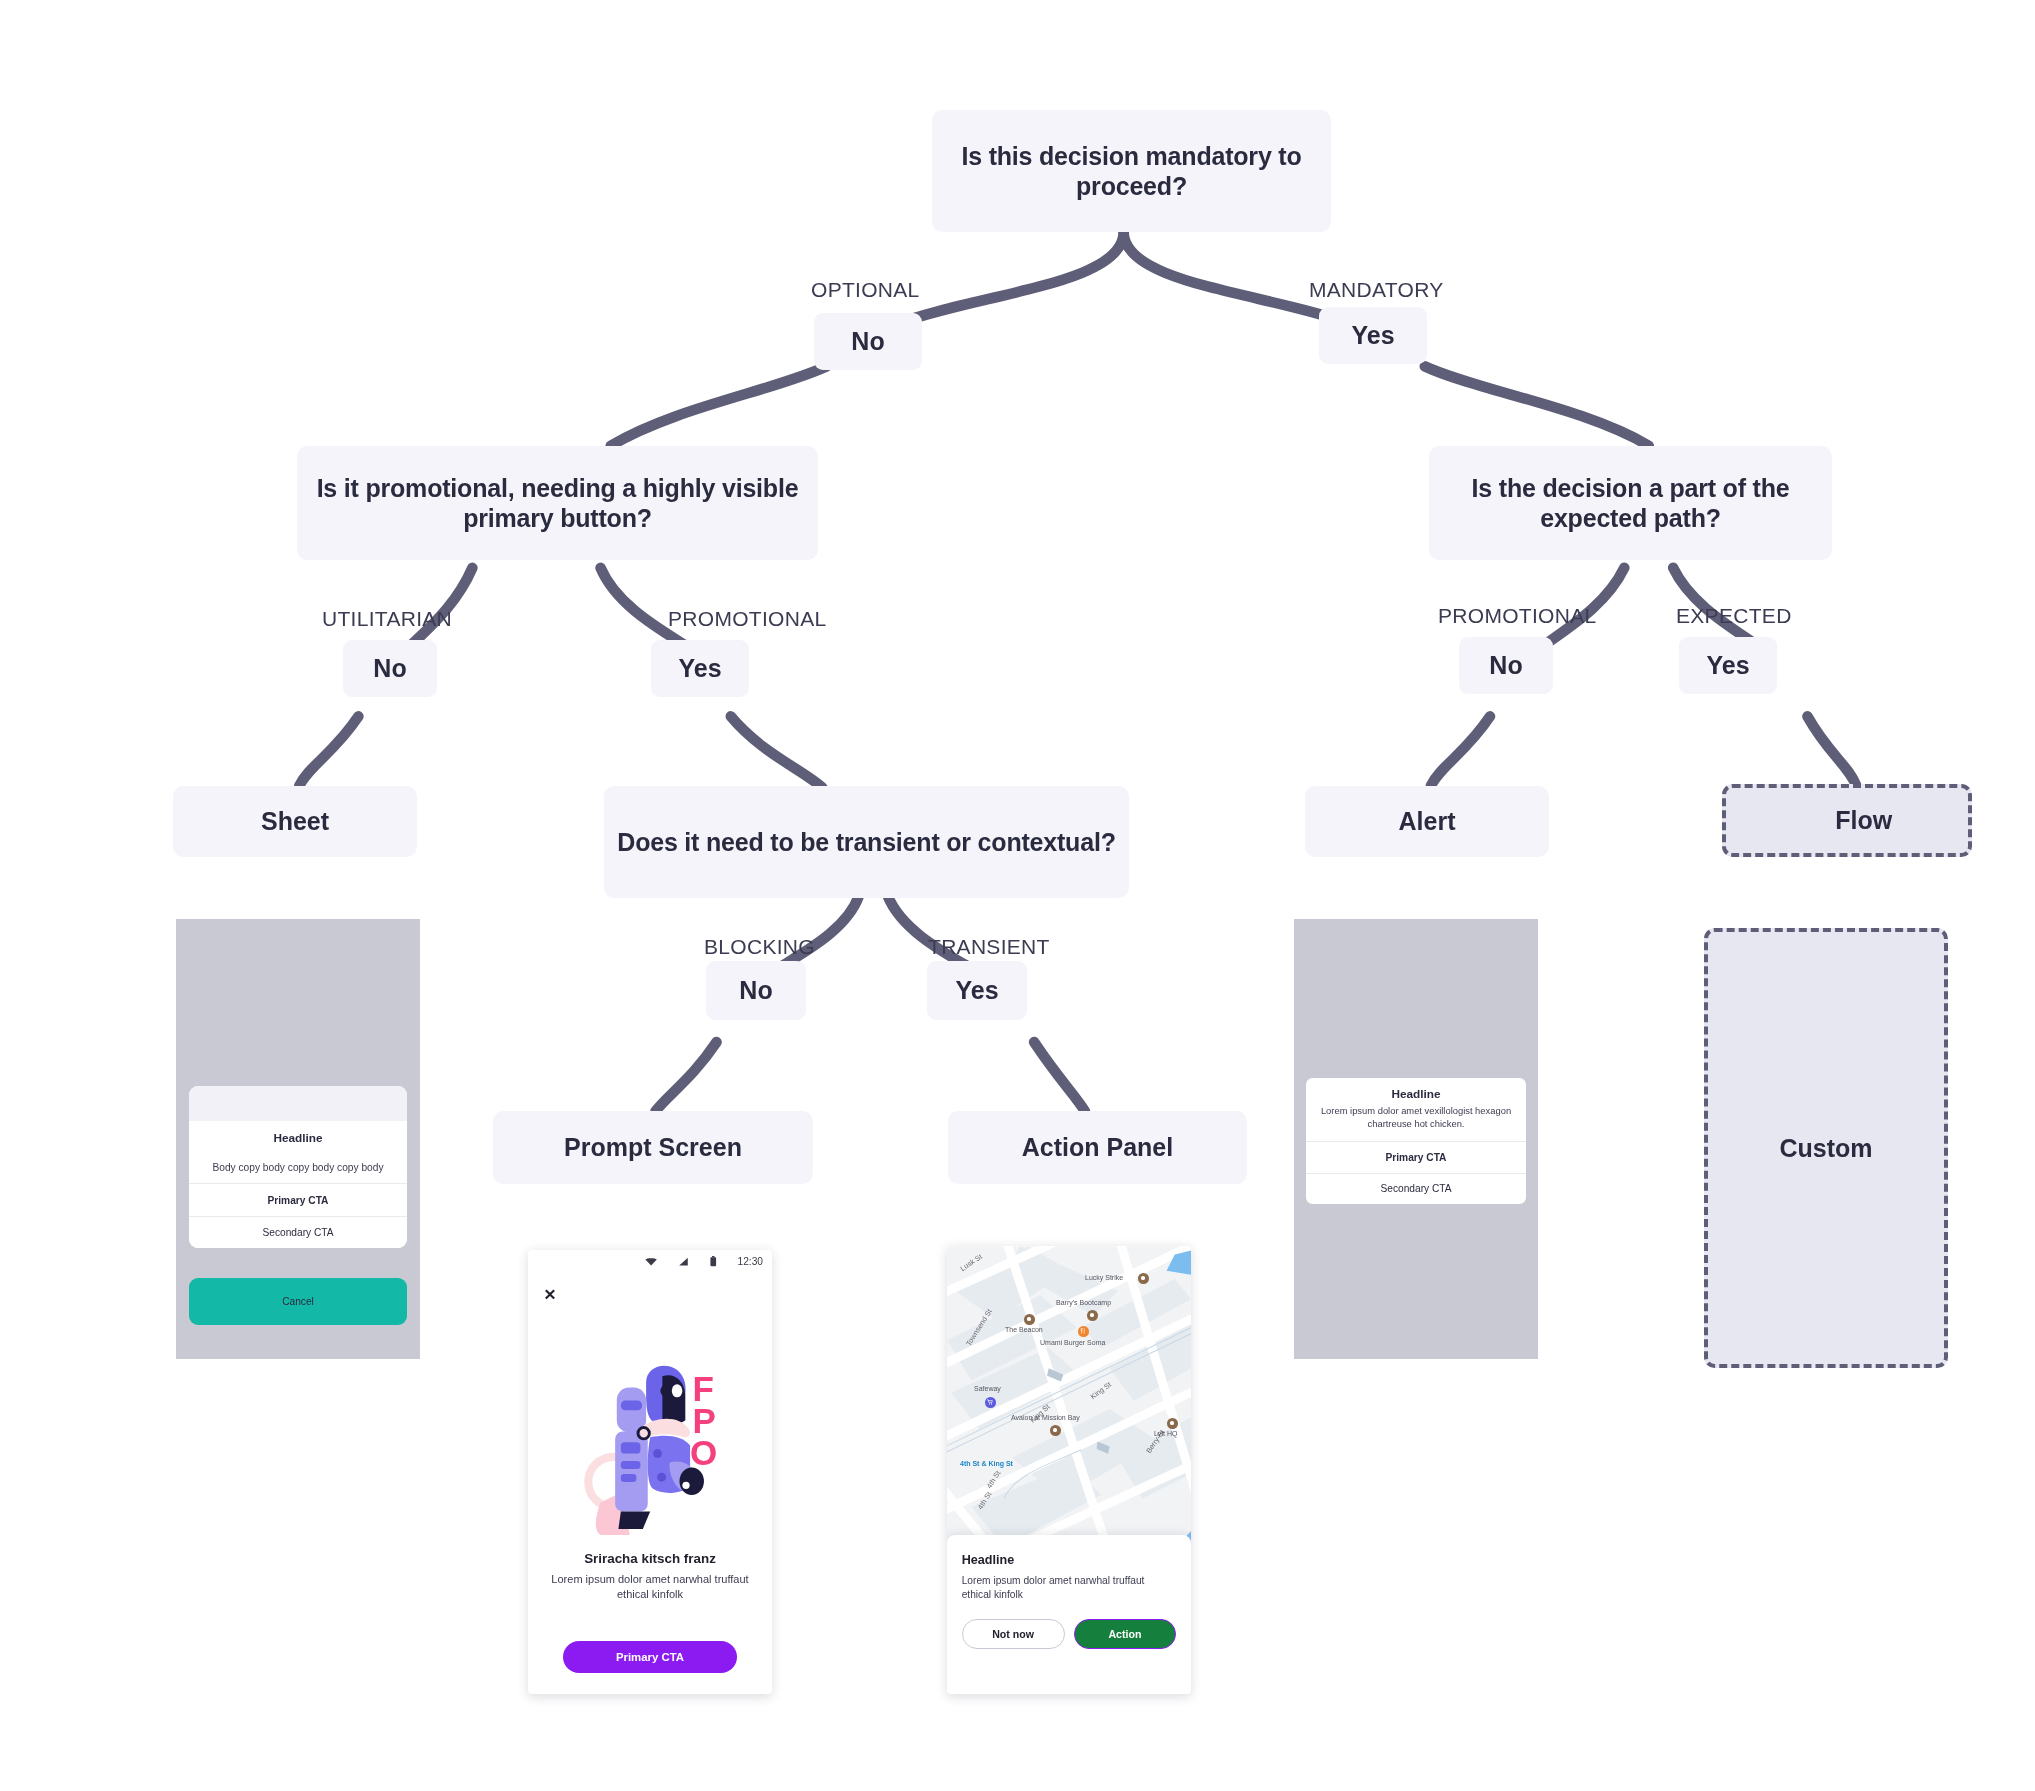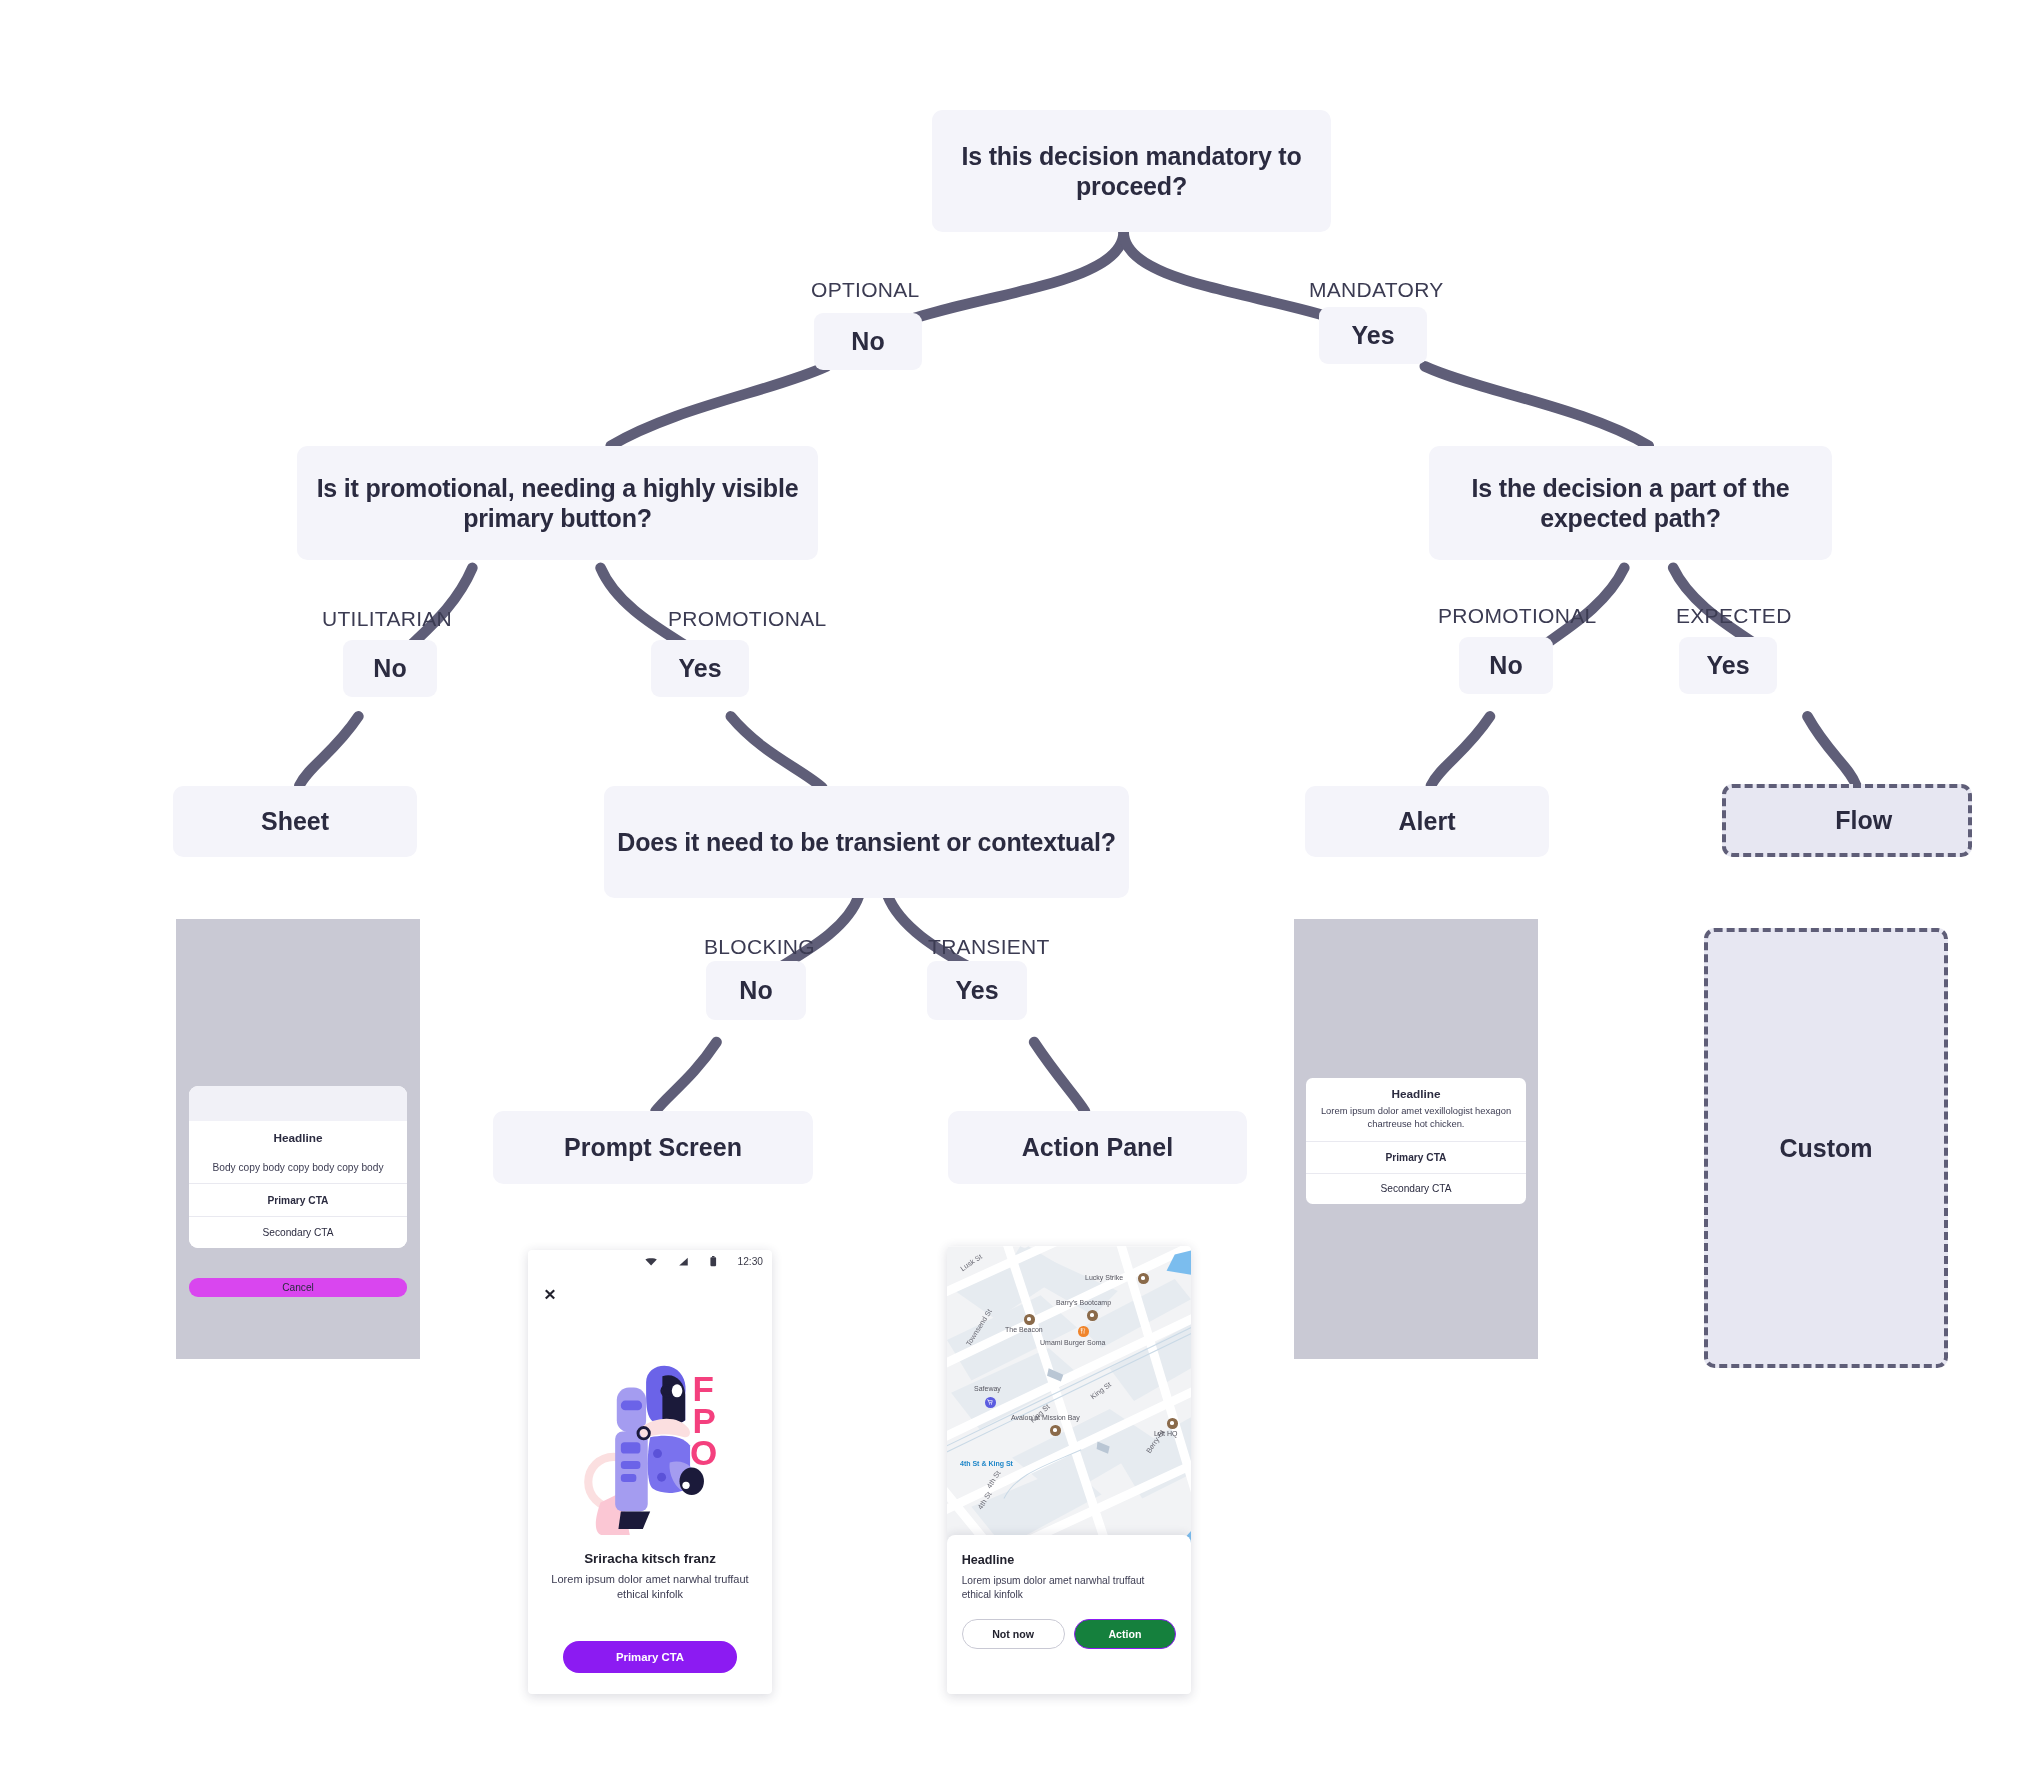--- a/index.html
+++ b/index.html
@@ -56,22 +56,22 @@
   #sheet-mock .sheet-body { padding:9.8px 7.3px 10.6px; text-align:center; background:#fff; }
   #sheet-mock .sheet-h { font-size:11.8px; font-weight:700; color:#2b2b40; }
   #sheet-mock .sheet-b { font-size:10.2px; color:#3c3c52; margin-top:17px; }
   #sheet-mock .sheet-row {
     border-top:0.8px solid #e9e9f0; background:#fff;
     text-align:center; padding:10.2px 0; font-size:10.2px; color:#2b2b40;
   }
   #sheet-mock .sheet-row.primary { font-weight:700; }
   #sheet-mock .sheet-cancel {
     position:absolute; left:13.4px; right:13.4px; top:359px;
-    background:#d946ef; border-radius:9px;
-    text-align:center; padding:4px 0; font-size:10.2px; color:#2b2b40;
+    background:#14b8a6; border-radius:9px;
+    text-align:center; padding:18px 0; font-size:10.2px; color:#2b2b40;
   }
 
   
   #alert-mock { left:1294px; top:919px; width:244px; height:440px; }
   #alert-mock .alert-card {
     position:absolute; left:12.2px; right:12.2px; top:159px;
     background:#fff; border-radius:6.5px; overflow:hidden;
   }
   #alert-mock .alert-body { padding:9px 9px 10.6px; text-align:center; }
   #alert-mock .alert-h { font-size:11.8px; font-weight:700; color:#2b2b40; }

